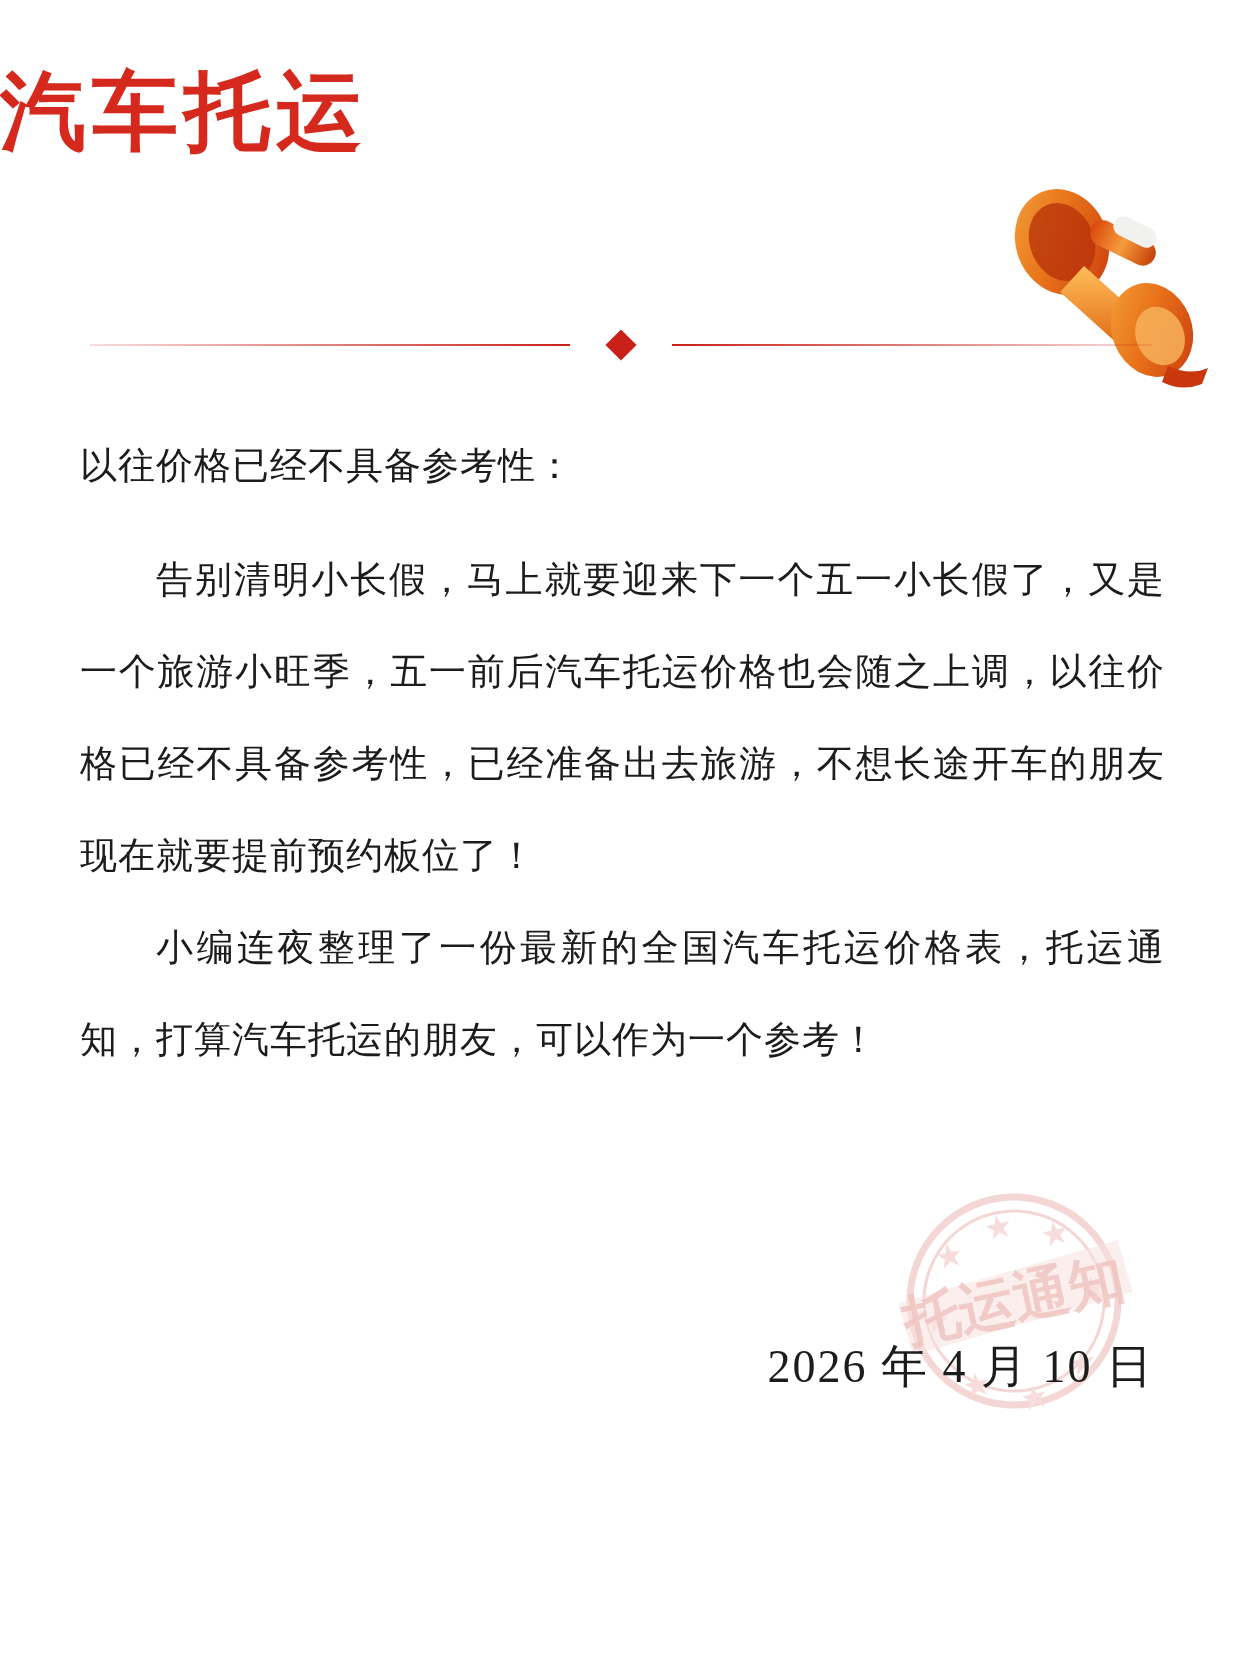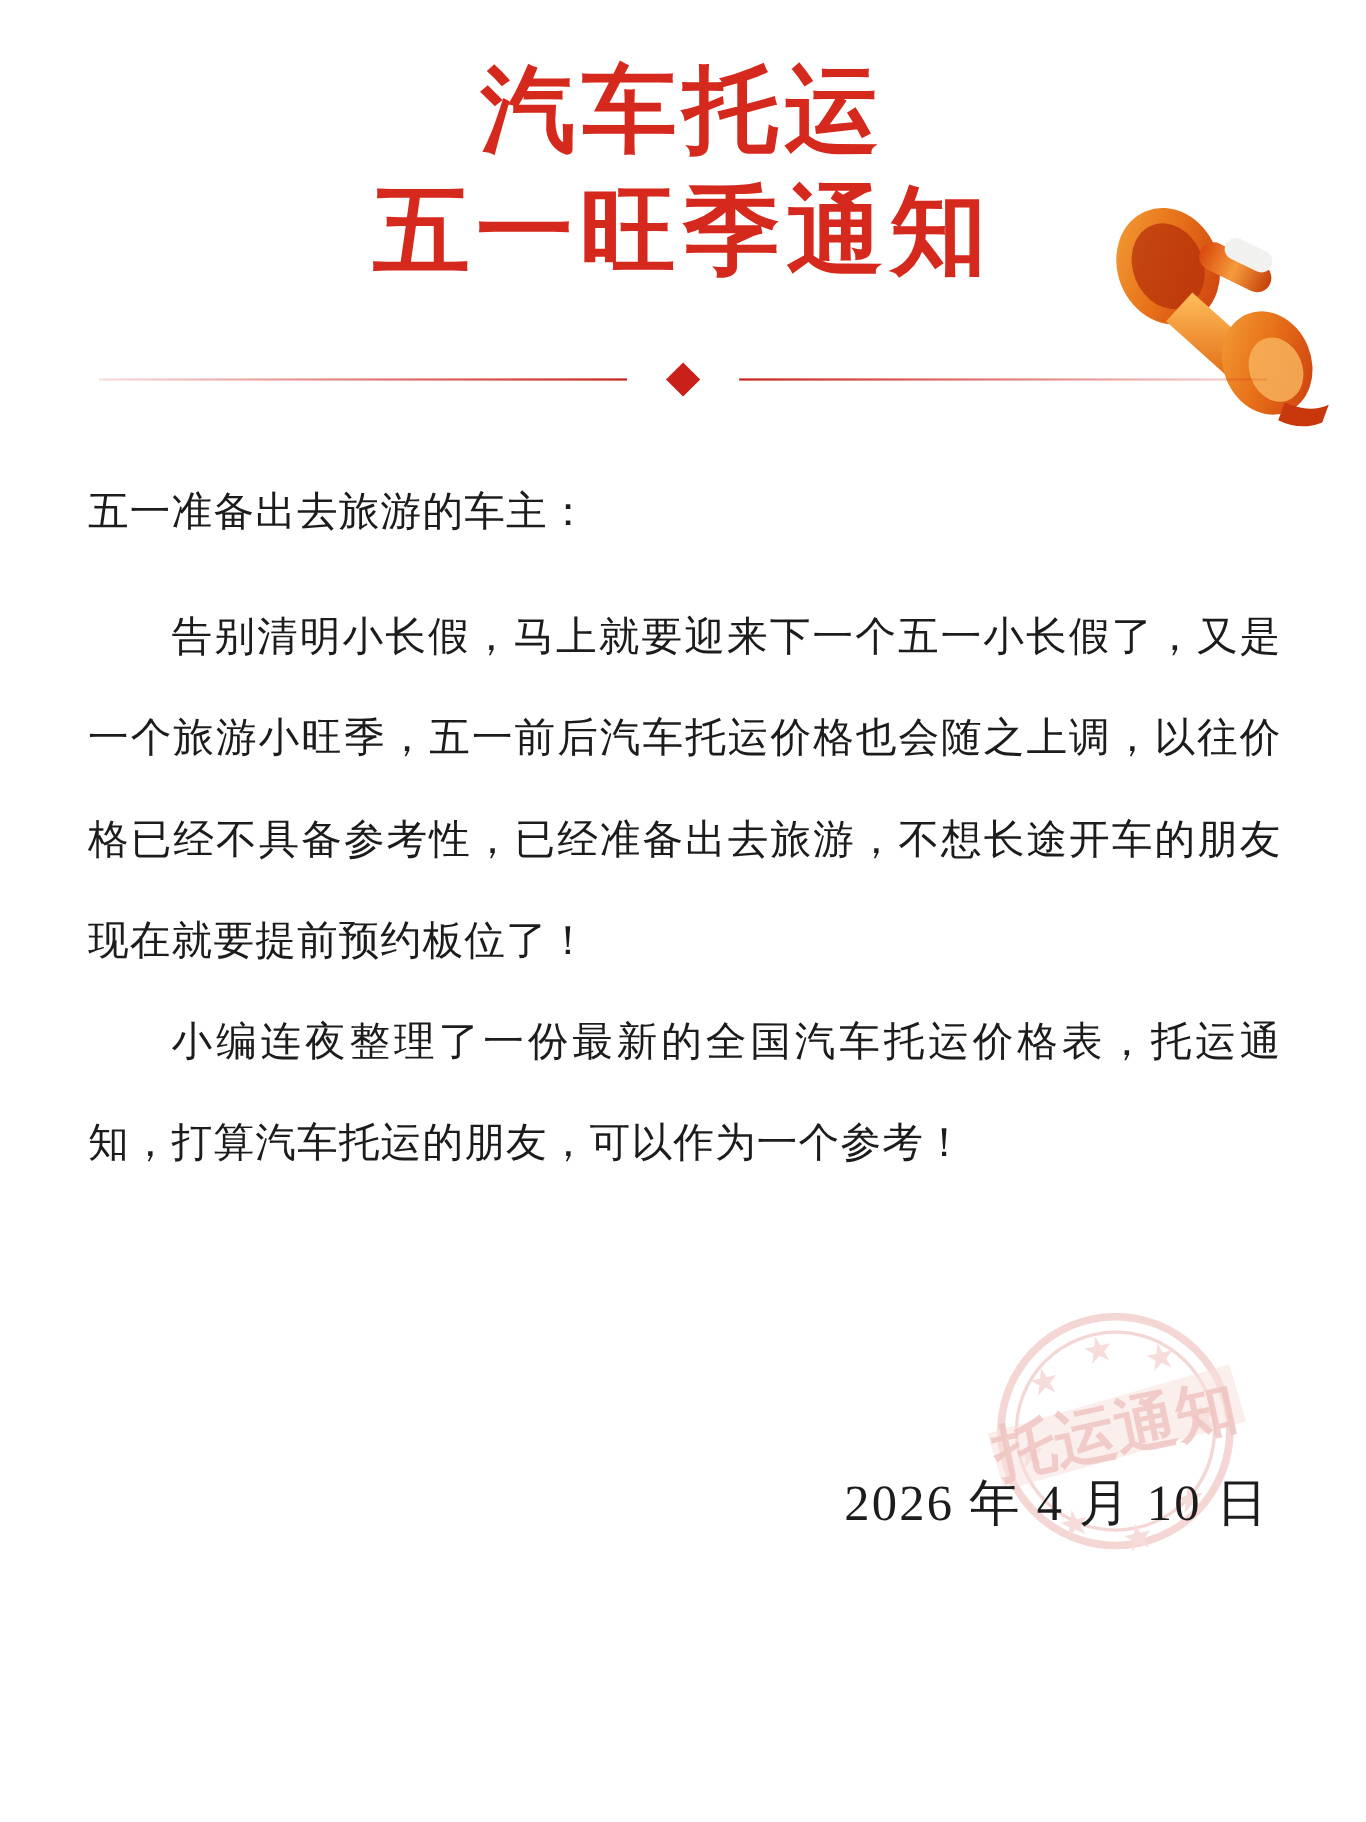--- a/index.html
+++ b/index.html
@@ -19,24 +19,24 @@
   .page {
     position: relative;
     width: 1242px;
     height: 1656px;
     box-sizing: border-box;
   }
 
   
   .title-block {
     position: absolute;
-    top: 44px;
+    top: 56px;
     left: 0;
     width: 1242px;
-    text-align: center;
+    text-align: left;
   }
   .title-line {
     font-family: "Liberation Serif", "DejaVu Serif", serif;
     font-weight: bold;
     color: #d6291d;
     font-size: 86px;
     line-height: 112px;
     letter-spacing: 6px;
   }
   .title-line.second {
@@ -129,21 +129,20 @@
     opacity: 0.35;
   }
 </style>
 </head>
 <body>
 
 <div class="page">
 
   <div class="title-block">
     <div class="title-line">汽车托运</div>
-    <div class="title-line second">五一旺季通知</div>
   </div>
 
   <div class="megaphone">
     <svg viewBox="0 0 240 220" width="240" height="220" aria-hidden="true">
       <defs>
         <linearGradient id="horn" x1="0" y1="0" x2="1" y2="1">
           <stop offset="0%" stop-color="#f4a23a"></stop>
           <stop offset="45%" stop-color="#e8731a"></stop>
           <stop offset="100%" stop-color="#c9380d"></stop>
         </linearGradient>
@@ -173,21 +172,21 @@
     </svg>
   </div>
 
   <div class="divider">
     <div class="rule left"></div>
     <div class="diamond"></div>
     <div class="rule right"></div>
   </div>
 
   <div class="body-text">
-    <div class="para salutation">五一准备出去旅游的车主：</div>
+    <div class="para salutation">以往价格已经不具备参考性：</div>
     <div class="para indent">告别清明小长假，马上就要迎来下一个五一小长假了，又是一个旅游小旺季，五一前后汽车托运价格也会随之上调，以往价格已经不具备参考性，已经准备出去旅游，不想长途开车的朋友现在就要提前预约板位了！</div>
     <div class="para indent">小编连夜整理了一份最新的全国汽车托运价格表，托运通知，打算汽车托运的朋友，可以作为一个参考！</div>
   </div>
 
   <div class="stamp">
     <svg viewBox="0 0 300 300" width="300" height="300" aria-hidden="true">
       <g transform="rotate(-12 150 150)">
         <circle cx="150" cy="150" r="104" fill="none" stroke="#e08d86" stroke-width="7"></circle>
         <circle cx="150" cy="150" r="90" fill="none" stroke="#e08d86" stroke-width="3"></circle>
         <g fill="#e6a09a">

